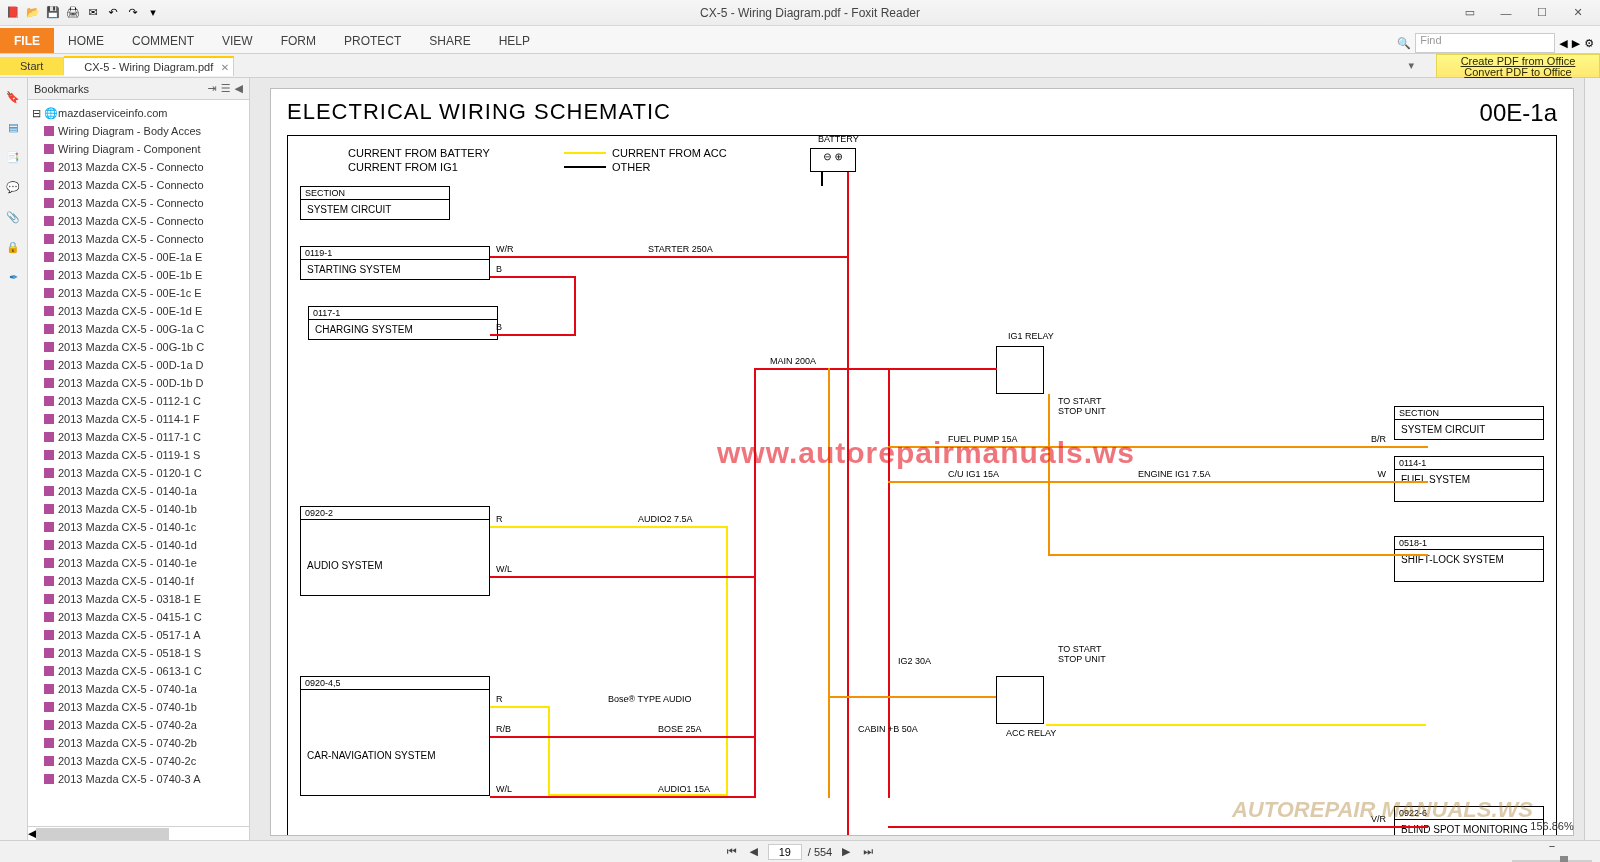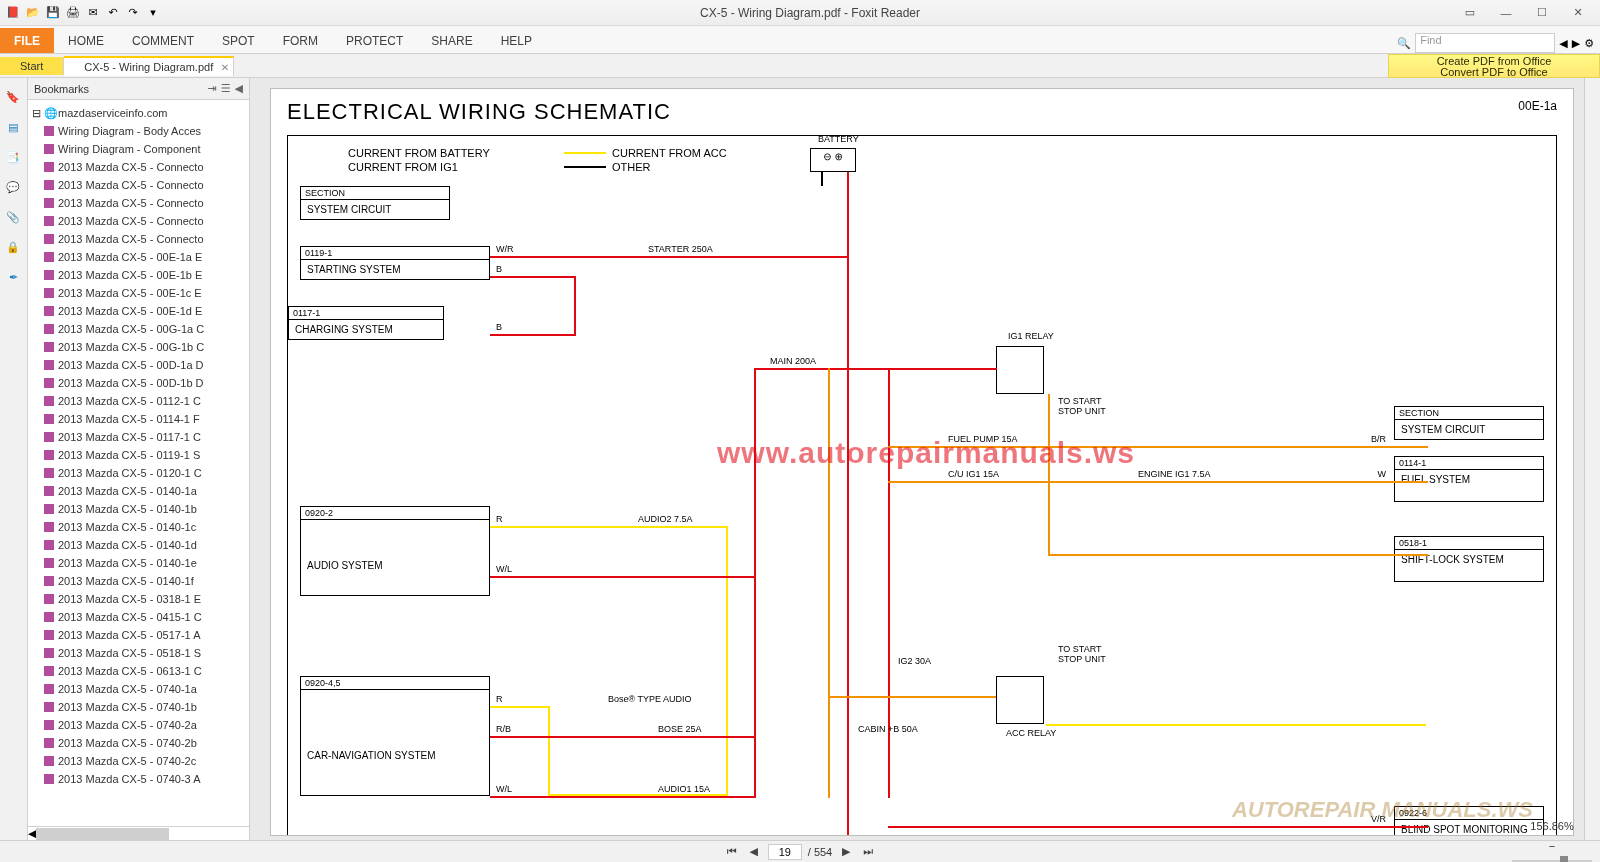--- a/index.html
+++ b/index.html
@@ -18,21 +18,21 @@
 .ribbon .tab { padding: 6px 14px 5px; color: #404040; font-size: 12px; }
 .ribbon .tab.file { background: #f58220; color: #fff; font-weight: 600; }
 .ribbon .right { margin-left: auto; display: flex; align-items: center; padding-right: 6px; gap: 4px; }
 .find-box { border: 1px solid #ccc; height: 20px; width: 140px; display: flex; padding: 0 4px; color: #999; background: #fff; }
 
 
 .doctabs { height: 24px; background: #f1f1f1; display: flex; align-items: center; border-bottom: 1px solid #d0d0d0; position: relative; }
 .doctab { padding: 3px 20px; border-right: 1px solid #d0d0d0; font-size: 11px; color: #333; background: #fde047; position: relative; }
 .doctab.active { background: #fff; border-top: 2px solid #fc0; }
 .doctab .close { position: absolute; right: 4px; top: 4px; font-size: 10px; color: #888; }
-.promo { position: absolute; right: 0; top: 0; width: 212px; height: 24px; background: linear-gradient(#fff986,#ffe873); border: 1px solid #e6d453; font-size: 10px; line-height: 11px; padding: 1px 4px; color: #2b2b00; text-align: center; }
+.promo { position: absolute; right: 0; top: 0; width: 164px; height: 24px; background: linear-gradient(#fff986,#ffe873); border: 1px solid #e6d453; font-size: 10px; line-height: 11px; padding: 1px 4px; color: #2b2b00; text-align: center; text-decoration: underline; }
 
 
 .main { display: flex; height: calc(100% - 26px - 28px - 24px - 22px); }
 .leftbar { width: 28px; background: #f1f1f1; border-right: 1px solid #d0d0d0; display: flex; flex-direction: column; align-items: center; gap: 12px; padding-top: 10px; }
 .leftbar .sideico { width: 18px; height: 18px; display: flex; align-items: center; justify-content: center; }
 
 
 .bookmarks { width: 222px; border-right: 1px solid #d0d0d0; display: flex; flex-direction: column; background: #fff; }
 .bm-head { height: 22px; background: #f1f1f1; border-bottom: 1px solid #d0d0d0; display: flex; align-items: center; padding: 0 6px; color: #333; font-size: 11px; }
 .bm-head .ctrls { margin-left: auto; display: flex; gap: 4px; color: #666; }
@@ -43,21 +43,21 @@
 .bm-scroll { height: 14px; border-top: 1px solid #d0d0d0; display: flex; }
 .bm-scroll .thumb { width: 60%; height: 12px; background: #cfcfcf; margin-top: 1px; }
 
 
 .docview { flex: 1; background: #e9e9ea; position: relative; overflow: hidden; }
 .vruler { position: absolute; right: 0; top: 0; bottom: 0; width: 16px; background: #f1f1f1; border-left: 1px solid #ccc; }
 .docpage { position: absolute; left: 20px; top: 10px; right: 26px; bottom: 4px; background: #fff; border: 1px solid #bdbdbd; overflow: hidden; }
 
 .schematic-title { padding: 10px 16px 4px; display: flex; justify-content: space-between; font-family: Arial, sans-serif; }
 .schematic-title .t { font-size: 22px; letter-spacing: 1px; }
-.schematic-title .pg { font-size: 12px; }
+.schematic-title .pg { font-size: 24px; }
 .schematic-border { position: absolute; left: 16px; top: 46px; right: 16px; bottom: 0; border: 1.5px solid #000; border-bottom: none; }
 
 
 .legend { position: absolute; left: 60px; top: 10px; font-size: 10px; font-family: Arial; }
 .legend div { display: flex; align-items: center; gap: 6px; height: 14px; }
 .legend .ln { width: 42px; height: 2px; }
 .legend .col { display: inline-block; width: 210px; }
 
 
 .box { position: absolute; border: 1px solid #000; background: #fff; font-family: Arial; }
@@ -111,21 +111,21 @@
     <span class="win-btn">—</span>
     <span class="win-btn">☐</span>
     <span class="win-btn">✕</span>
   </div>
 </div>
 
 <div class="ribbon">
   <div class="tab file">FILE</div>
   <div class="tab">HOME</div>
   <div class="tab">COMMENT</div>
-  <div class="tab">SPOT</div>
+  <div class="tab">VIEW</div>
   <div class="tab">FORM</div>
   <div class="tab">PROTECT</div>
   <div class="tab">SHARE</div>
   <div class="tab">HELP</div>
   <div class="right">
     <span>🔍</span>
     <div class="find-box">
         <span>Find</span>
       </div>
     <span>◀</span>
@@ -239,21 +239,21 @@
         <div class="wire v black" style="left:533px;top:36px;height:14px"></div>
 
         <div class="box" style="left:12px;top:50px;width:150px">
             <div class="code">SECTION</div>
             <div class="name">SYSTEM CIRCUIT</div>
           </div>
         <div class="box" style="left:12px;top:110px;width:190px">
             <div class="code">0119-1</div>
             <div class="name">STARTING SYSTEM</div>
           </div>
-        <div class="box" style="left:0;top:170px;width:156px">
+        <div class="box" style="left:20px;top:170px;width:190px">
             <div class="code">0117-1</div>
             <div class="name">CHARGING SYSTEM</div>
           </div>
         <div class="box" style="left:12px;top:370px;width:190px;height:90px">
             <div class="code">0920-2</div>
             <div class="name" style="padding-top:40px">AUDIO SYSTEM</div>
           </div>
         <div class="box" style="left:12px;top:540px;width:190px;height:120px">
             <div class="code">0920-4,5</div>
             <div class="name" style="padding-top:60px">CAR-NAVIGATION SYSTEM</div>

